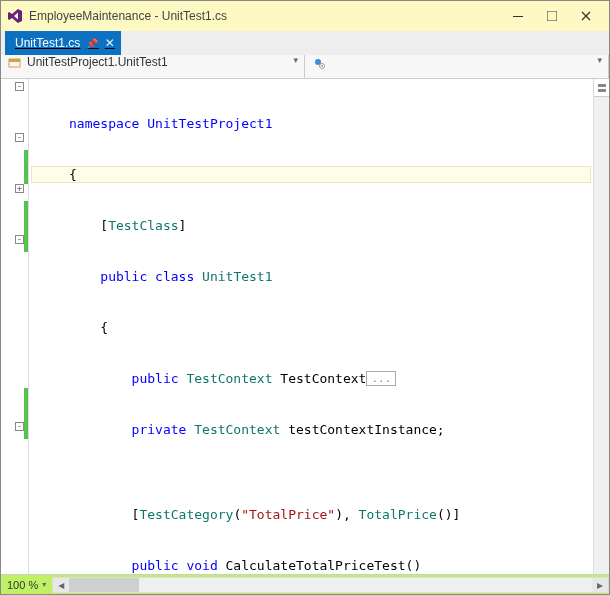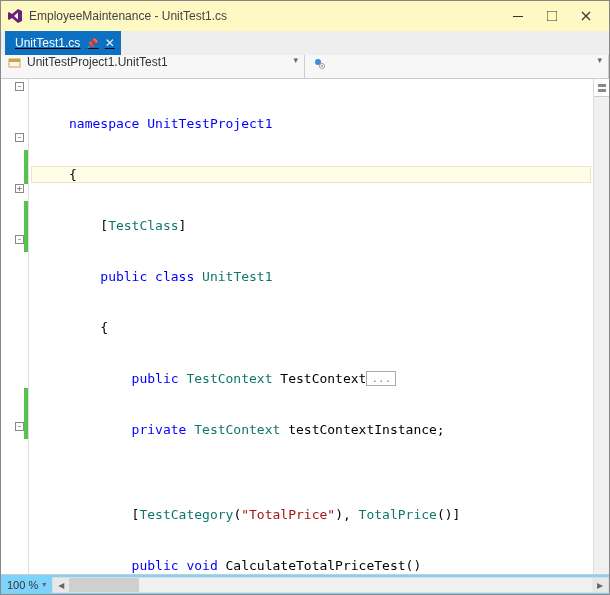--- a/index.html
+++ b/index.html
@@ -145,21 +145,21 @@
     position: absolute; top: 0; left: 0; right: 0; height: 18px;
     background: #fff;
     border-bottom: 1px solid #ccc;
     display: flex; align-items: center; justify-content: center;
     color: #666; font-size: 10px;
   }
   .statusbar {
     height: 20px;
     display: flex;
     align-items: center;
-    background: #7dd3fc;
+    background: #bef264;
     border-top: 1px solid #ccc;
   }
   .zoom {
     padding: 0 6px;
     font-size: 11px;
     color: #333;
     display: flex; align-items: center; gap: 4px;
   }
   .hscroll {
     flex: 1;

